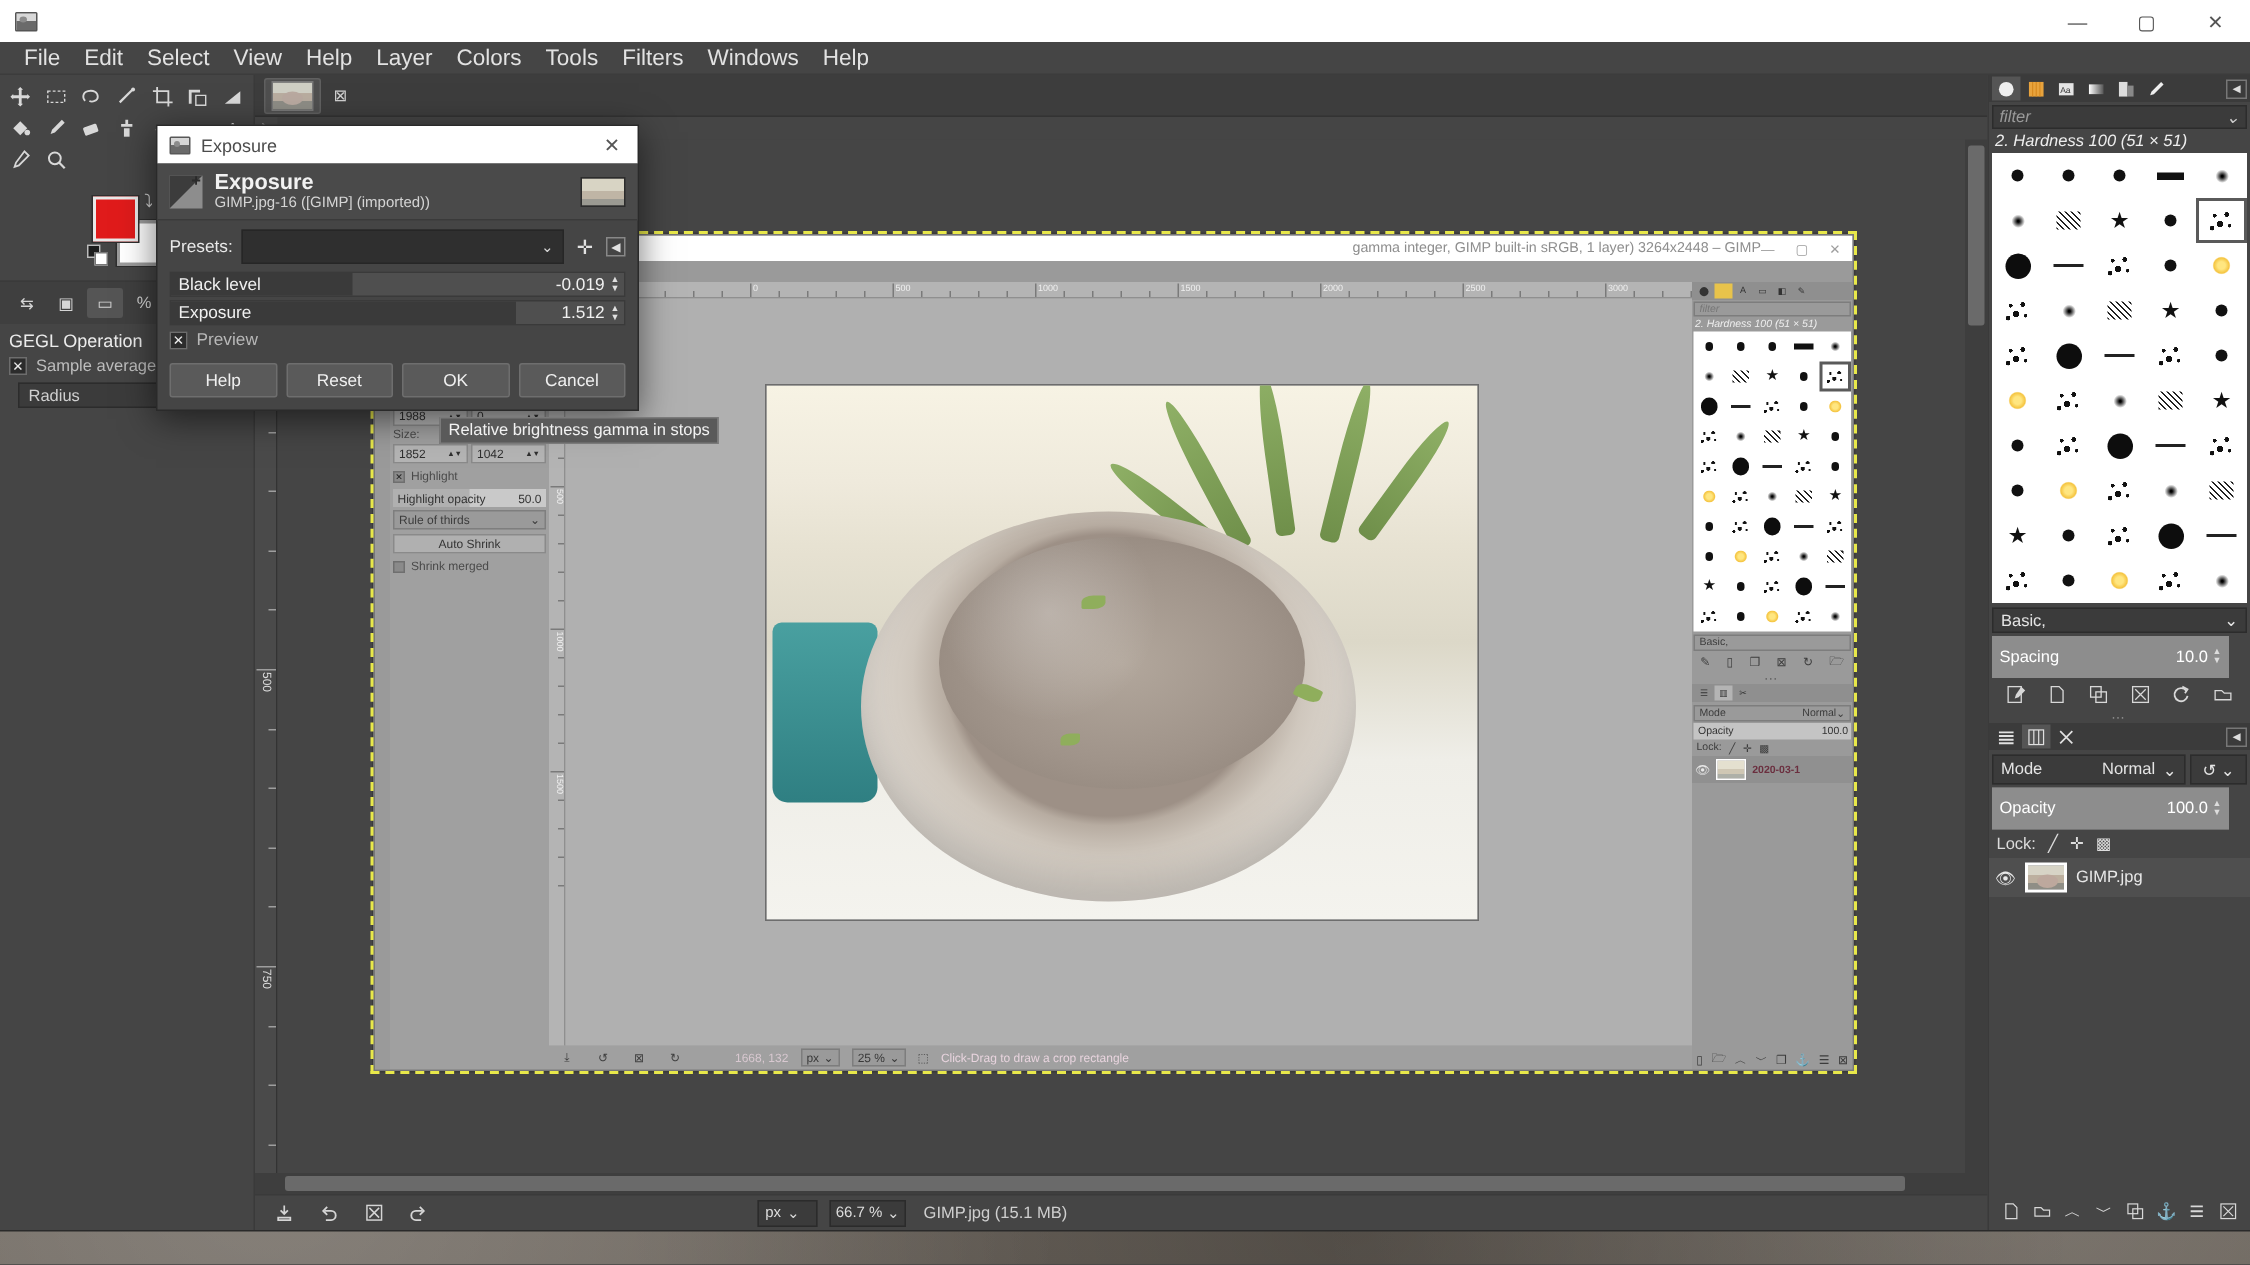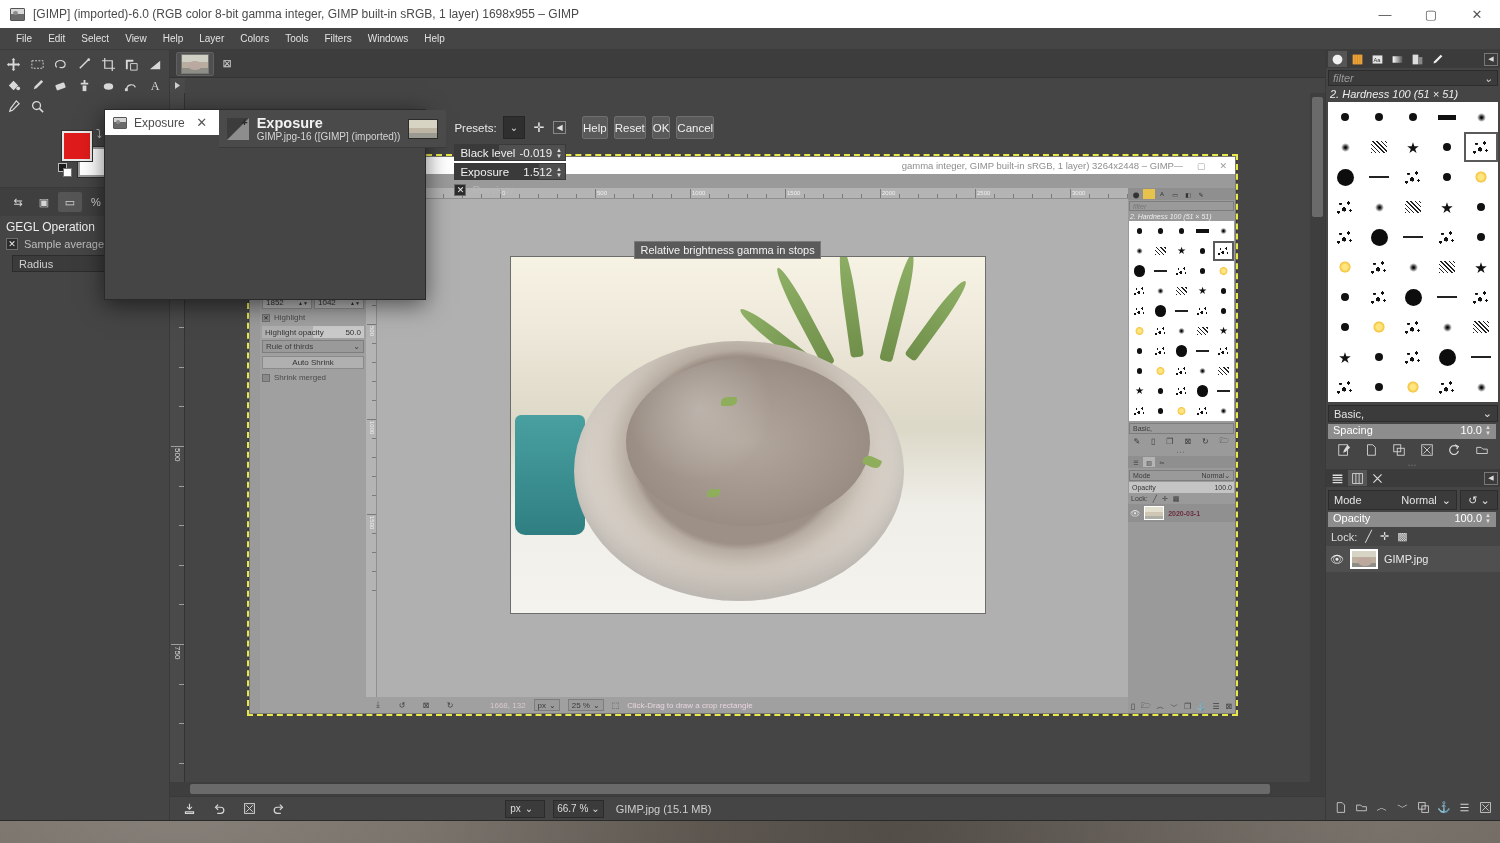--- a/index.html
+++ b/index.html
@@ -49,21 +49,21 @@
   .wincontrols div{
     width:46px; display:flex; align-items:center; justify-content:center;
     color:#555; font-size:13px;
   }
 
   .menubar{
     height:22px; background:#454545; display:flex; align-items:center;
     padding-left:8px; flex:none; border-bottom:1px solid #3c3c3c;
   }
   .menubar span{
-    padding:2px 8px; color:#e2e2e2; font-size:10px; cursor:default;text-align:right;
+    padding:2px 8px; color:#e2e2e2; font-size:15px; cursor:default;text-align:right;
   }
 
   .body-row{ flex:1; display:flex; min-height:0; }
 
   
   .toolbox{
     width:170px; background:#454545; flex:none; display:flex; flex-direction:column;
     border-right:1px solid #3a3a3a; position:relative;
   }
   .tool-grid{
@@ -204,22 +204,22 @@
     display:grid; grid-template-columns:repeat(5,1fr); grid-auto-rows:30px;
   }
   .bcell{ position:relative; display:flex; align-items:center; justify-content:center; }
   .bcell.sel{ outline:2px solid #5a5a5a; outline-offset:-2px; }
   .dot{ border-radius:50%; background:#111; }
   .dock-combo{
     height:17px; background:#3b3b3b; border:1px solid #2c2c2c; margin:3px 2px 0 2px;
     display:flex;align-items:center;padding:0 5px;color:#e5e5e5;font-size:11px;
   }
   .slider-row{
-    height:15px; margin:2px 4px 0 2px; background:#6d6d6d; position:relative;
-    display:flex; align-items:flex-start; color:#fff; font-size:11px;
+    height:28px; margin:2px 14px 0 2px; background:#6d6d6d; position:relative;
+    display:flex; align-items:center; color:#fff; font-size:11px;
   }
   .slider-row .fill{ position:absolute; left:0; top:0; bottom:0; background:#8d8d8d; }
   .slider-row .lbl{ position:relative; padding-left:5px; }
   .slider-row .val{ position:relative; margin-left:auto; padding-right:3px; }
   .spin{ width:9px; display:flex; flex-direction:column; font-size:6px; line-height:6px; color:#ddd; margin-right:2px; position:relative;}
   .icon-row{
     height:22px; display:flex; align-items:center; justify-content:space-around;
     padding:0 4px; color:#d8d8d8; background:#454545;
   }
   .icon-row div{ width:20px;height:18px;display:flex;align-items:center;justify-content:center;}
@@ -350,24 +350,24 @@
              display:flex;align-items:center;padding:0 3px;color:#3b3b3b;font-size:7px;}
   .iwd-slider{height:11px;margin:1px;background:#c4c4c4;position:relative;display:flex;align-items:center;
               font-size:7px;color:#333;}
   .iwd-icons{height:14px;display:flex;align-items:center;justify-content:space-around;color:#3c3c3c;font-size:8px;}
   .iwd-layer{display:flex;align-items:center;gap:4px;padding:2px;background:#909090;}
   .iwd-lt{width:20px;height:14px;border:1px solid #fff;flex:none;
           background:linear-gradient(180deg,#e4e0cf 0 45%,#cfc7b4 45% 75%,#aeb0a8 75% 100%);}
 
   
   .dlg{
-    position:absolute; left:104px; top:109px; width:322px; height:191px;
+    position:absolute; left:104px; top:83px; width:322px; height:191px;
     background:#454545; border:1px solid #2a2a2a;
     box-shadow:0 5px 22px rgba(0,0,0,.55); z-index:50;
-    display:flex; flex-direction:row;
+    display:flex; flex-direction:column;
   }
   .dlg-title{
     height:25px; background:#fff; color:#4c4c4c; display:flex; align-items:center;
     padding-left:8px; font-size:12px; flex:none;
   }
   .dlg-title .ico{
     width:14px;height:12px;margin-right:7px;flex:none;
     background:linear-gradient(180deg,#d6d6d6 0 45%,#6a6a6a 45% 100%);
     border:1px solid #585858;border-radius:1px;position:relative;
   }
@@ -431,21 +431,20 @@
 </style>
 </head>
 <body>
 
 <div class="desktop-bg"></div>
 
 <div class="gimp-window">
 
   <div class="titlebar">
     <div class="app-ico"></div>
-    <div class="title-text">[GIMP] (imported)-6.0 (RGB color 8-bit gamma integer, GIMP built-in sRGB, 1 layer) 1698x955 – GIMP</div>
     <div class="wincontrols">
       <div>—</div>
       <div>▢</div>
       <div>✕</div>
     </div>
   </div>
 
   <div class="menubar">
     <span>File</span>
     <span>Edit</span>

